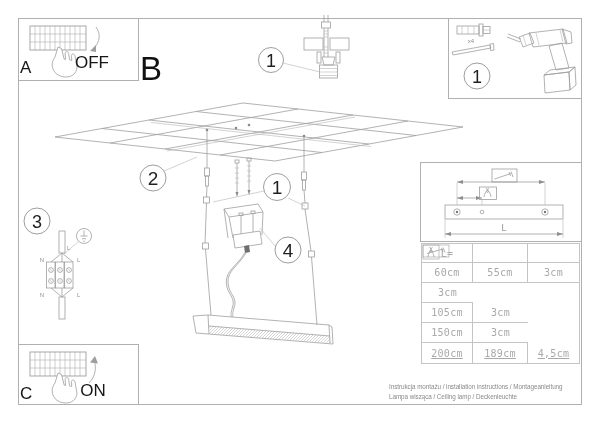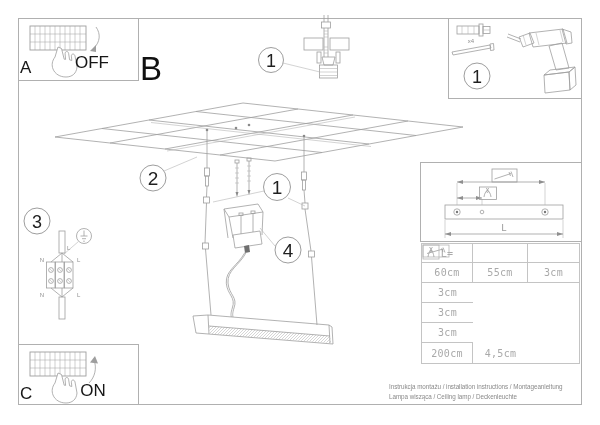--- a/index.html
+++ b/index.html
@@ -24,21 +24,21 @@
 
   
   .spec-table{position:absolute;left:421px;top:243px;width:159px;border:1px solid #c4c4c4;
               box-sizing:border-box;}
   .spec-table .tr{display:grid;grid-template-columns:51px 55px 51px;height:20px;}
   .spec-table .tr.head{height:19px;}
   .spec-table .td{display:flex;align-items:center;justify-content:center;
       border-right:1px solid #c4c4c4;border-bottom:1px solid #c4c4c4;box-sizing:border-box;
       font-family:"DejaVu Sans Mono",monospace;font-size:10px;color:#a9a9a9;letter-spacing:.3px;}
   .spec-table .td:last-child{border-right:none;}
-  .spec-table .tr:last-child .td{border-bottom:none;}
+  .spec-table .tr:last-child .td{border-bottom:none;text-decoration:underline;}
 
   
   .caption{position:absolute;left:389px;top:382px;width:200px;color:#8a8a8a;
            font-size:6.3px;line-height:10px;letter-spacing:-0.05px;}
 </style>
 </head>
 <body>
 
 <div id="sheet">
 
@@ -298,27 +298,30 @@
   </div>
   <div class="tr">
     <div class="td">60cm</div>
     <div class="td">55cm</div>
     <div class="td">3cm</div>
   </div>
   <div class="tr">
     <div class="td">3cm</div>
   </div>
   <div class="tr">
+    <div class="td">105cm</div>
     <div class="td">3cm</div>
   </div>
   <div class="tr">
+    <div class="td">150cm</div>
     <div class="td">3cm</div>
   </div>
   <div class="tr">
     <div class="td">200cm</div>
+    <div class="td">189cm</div>
     <div class="td">4,5cm</div>
   </div>
 </div>
 
 <div class="caption">
   <div>Instrukcja montażu / installation instructions / Montageanleitung</div>
   <div>Lampa wisząca / Ceiling lamp / Deckenleuchte</div>
 </div>
 
 </div>

